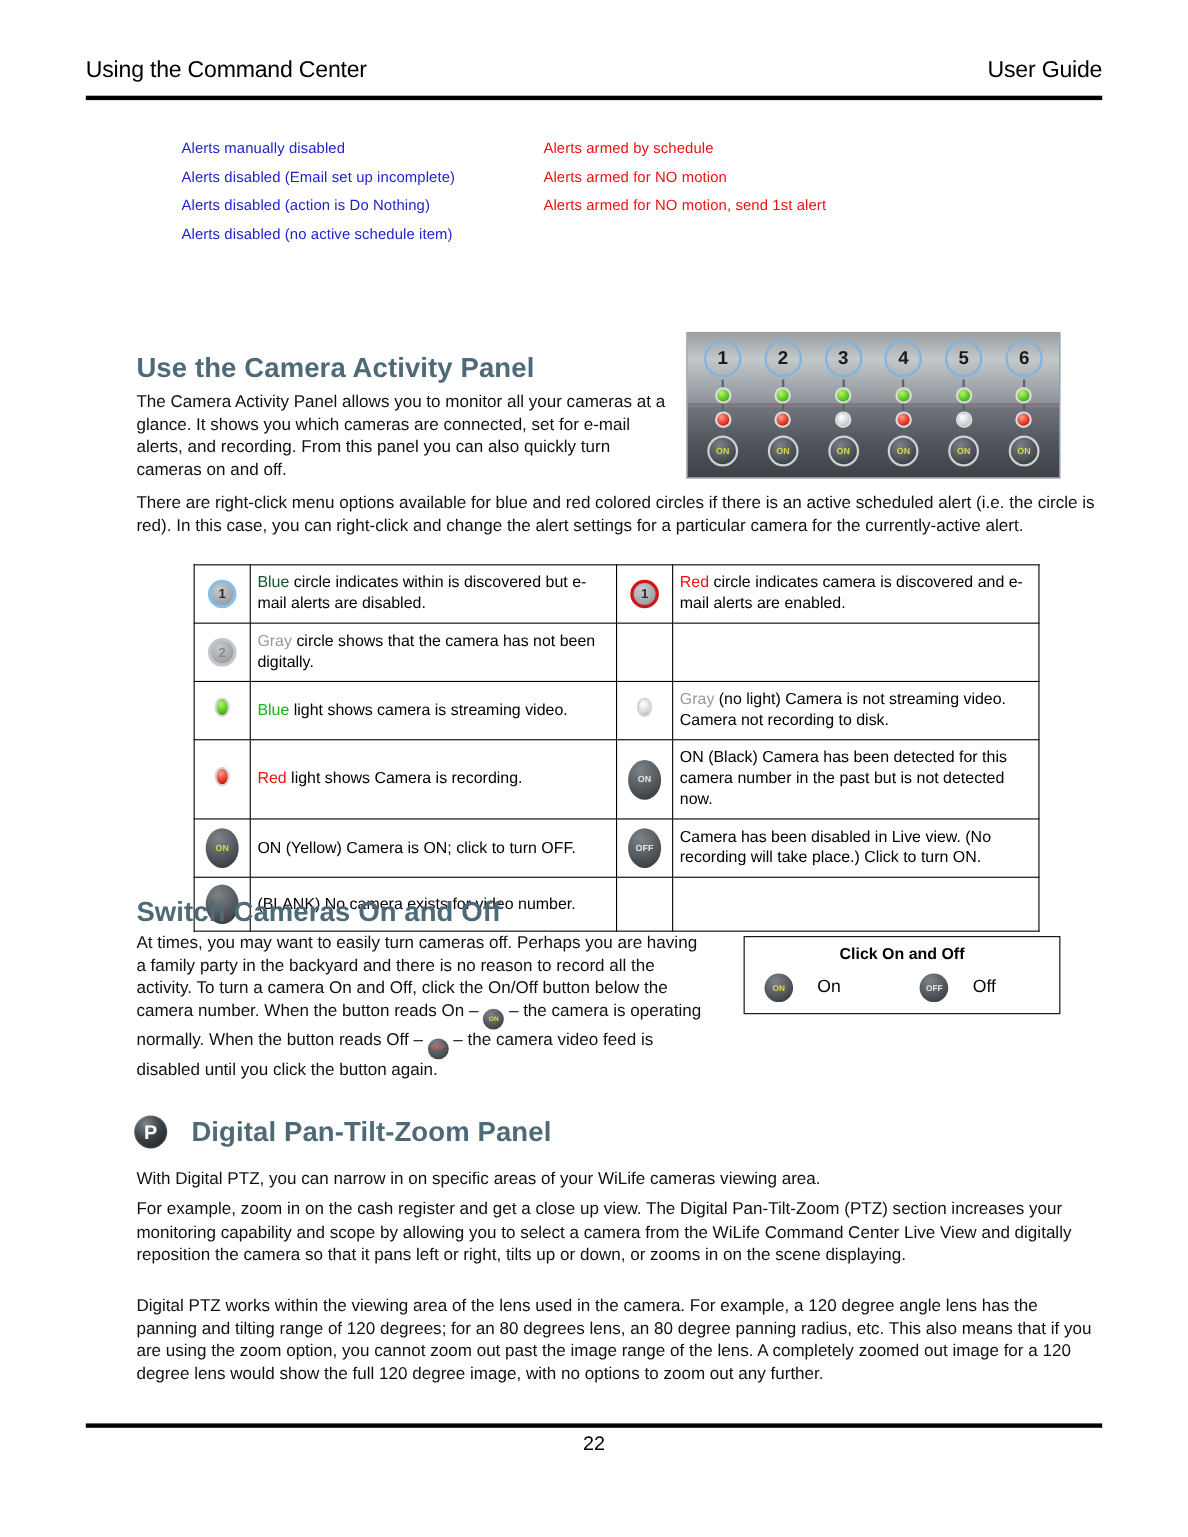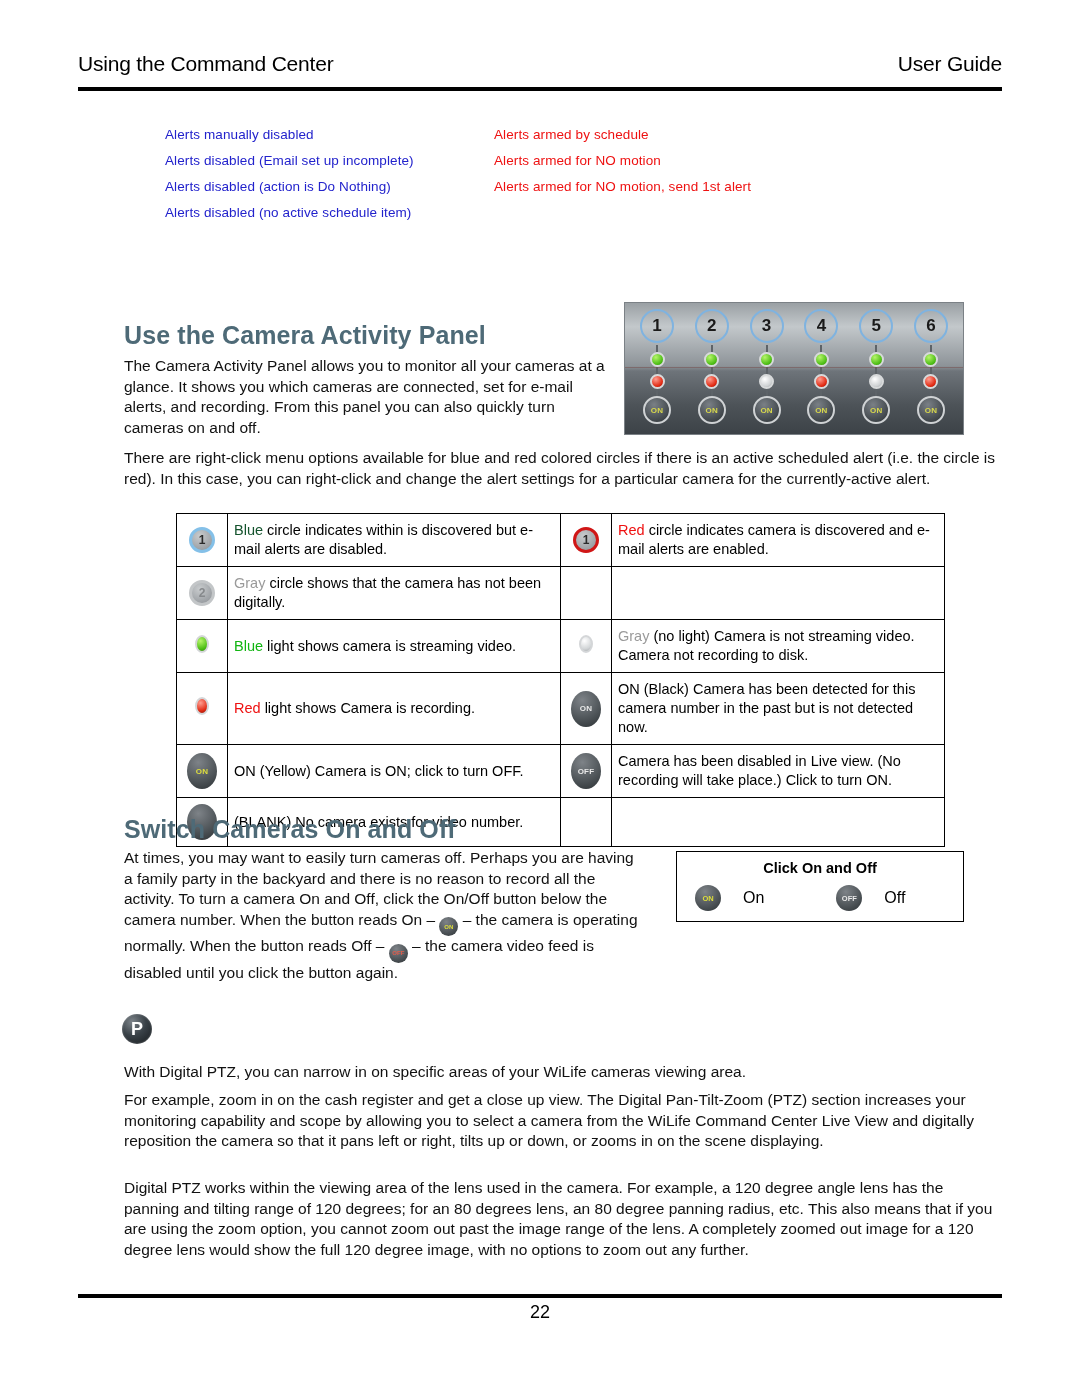--- a/index.html
+++ b/index.html
@@ -522,20 +522,21 @@
       <span class="click-btn on">ON</span>
       <span class="click-label">On</span>
       <span class="click-gap"></span>
       <span class="click-btn off">OFF</span>
       <span class="click-label">Off</span>
     </div>
   </div>
 
   <div class="ptz-heading-wrap">
     <span class="ptz-icon">P</span>
+    <h2 class="section-title">Digital Pan-Tilt-Zoom Panel</h2>
   </div>
 
   <p class="body ptz-p1">With Digital PTZ, you can narrow in on specific areas of your WiLife cameras viewing area.</p>
   <p class="body ptz-p2">For example, zoom in on the cash register and get a close up view. The Digital Pan-Tilt-Zoom (PTZ) section increases your monitoring capability and scope by allowing you to select a camera from the WiLife Command Center Live View and digitally reposition the camera so that it pans left or right, tilts up or down, or zooms in on the scene displaying.</p>
   <p class="body ptz-p3">Digital PTZ works within the viewing area of the lens used in the camera. For example, a 120 degree angle lens has the panning and tilting range of 120 degrees; for an 80 degrees lens, an 80 degree panning radius, etc. This also means that if you are using the zoom option, you cannot zoom out past the image range of the lens. A completely zoomed out image for a 120 degree lens would show the full 120 degree image, with no options to zoom out any further.</p>
 
   <div class="footer-rule"></div>
   <div class="footer-page">22</div>
 
 </div>

